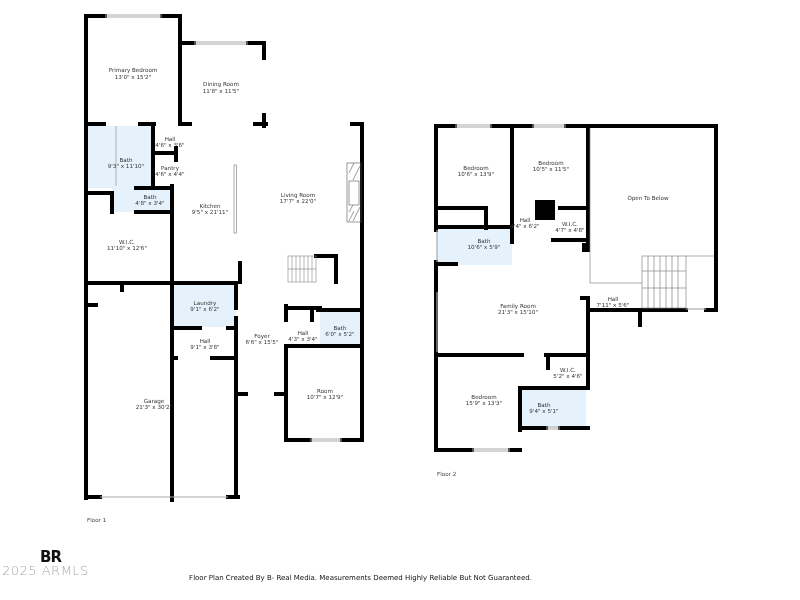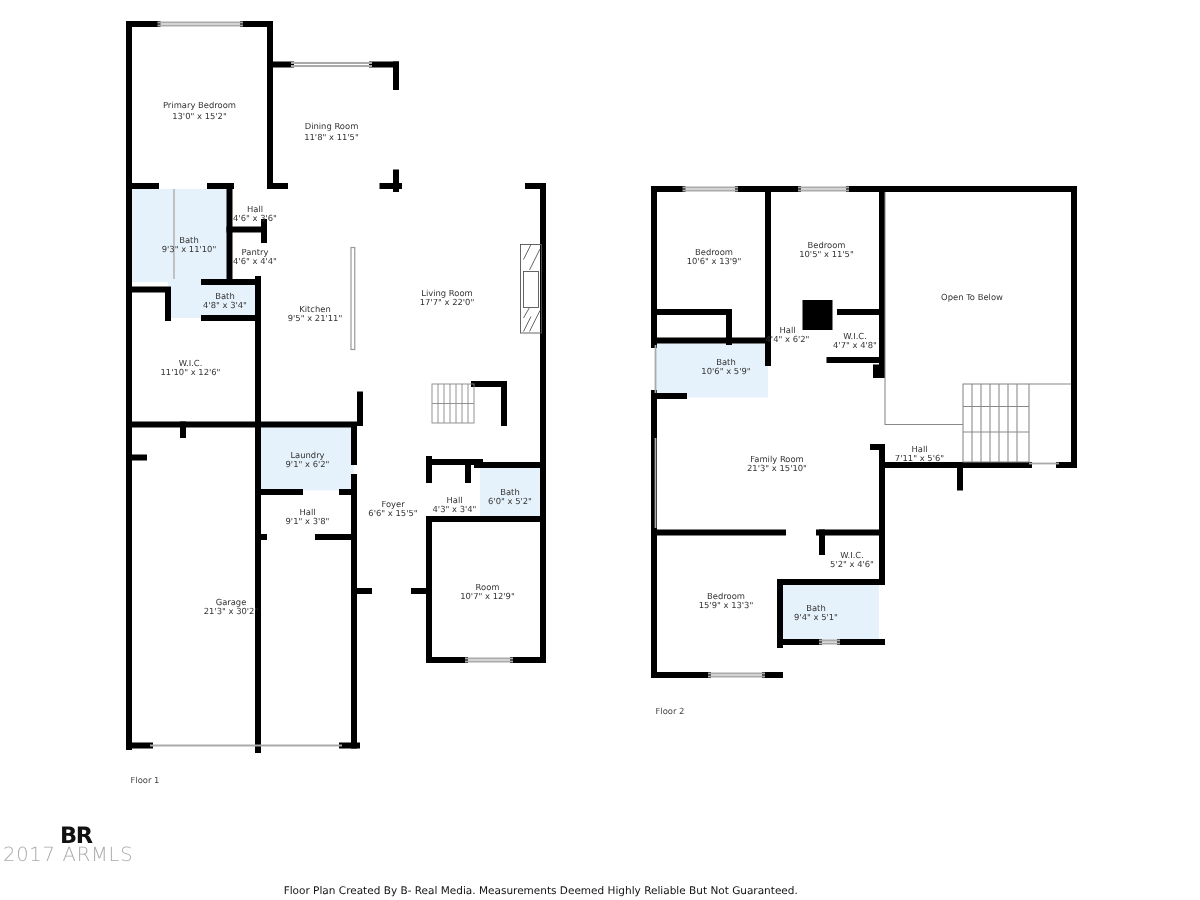--- a/index.html
+++ b/index.html
@@ -1,20 +1,20 @@
 <!DOCTYPE html>
 <html><head>
 <meta charset="utf-8">
 <style>
   html, body { margin: 0; padding: 0; background: #ffffff; }
   body { width: 800px; height: 600px; position: relative; overflow: hidden; font-family: "DejaVu Sans", sans-serif; }
   svg { position: absolute; left: 0; top: 0; }
   .lbl { font-family: "DejaVu Sans", sans-serif; font-size: 5.6px; fill: #333333; text-anchor: middle; }
   .floorlbl { font-family: "DejaVu Sans", sans-serif; font-size: 5.6px; fill: #444444; }
-  .footer { position: absolute; left: 0; width: 721px; top: 590px; text-align: center; font-size: 7px; color: #111; font-family: "DejaVu Sans", sans-serif; }
+  .footer { position: absolute; left: 0; width: 721px; top: 574px; text-align: center; font-size: 7px; color: #111; font-family: "DejaVu Sans", sans-serif; }
   .logo { position: absolute; left: 40px; top: 548px; font-family: "DejaVu Sans", sans-serif; font-weight: bold; font-size: 15px; color: #111; letter-spacing: -1px; }
   .copyright { position: absolute; left: 2px; top: 563px; font-family: "DejaVu Sans", sans-serif; font-size: 13px; color: #aaaaaa; font-weight: 300; letter-spacing: 0.5px; }
 </style>
 </head>
 <body>
 
 <svg width="800" height="600" viewBox="0 0 800 600">
 
   <g fill="#e6f2fb">
     <rect x="86" y="126" width="68" height="62"></rect>
@@ -195,14 +195,14 @@
     <text class="lbl" x="568" y="378">5'2" x 4'6"</text>
     <text class="lbl" x="484" y="399">Bedroom</text>
     <text class="lbl" x="484" y="405">15'9" x 13'3"</text>
     <text class="lbl" x="544" y="407">Bath</text>
     <text class="lbl" x="544" y="413">9'4" x 5'1"</text>
     <text class="floorlbl" x="437" y="476">Floor 2</text>
   </g>
 </svg>
 
 <div class="logo">BR</div>
-<div class="copyright">2017 ARMLS</div>
+<div class="copyright">2025 ARMLS</div>
 <div class="footer">Floor Plan Created By B- Real Media. Measurements Deemed Highly Reliable But Not Guaranteed.</div>
 
 </body></html>

